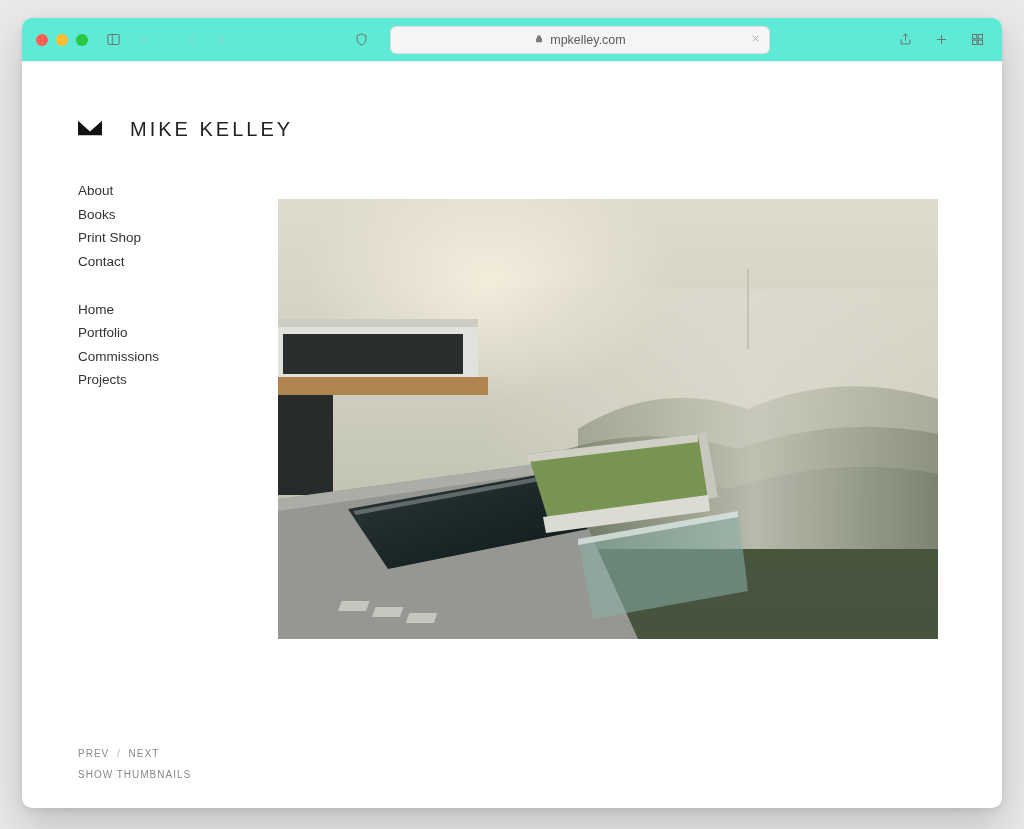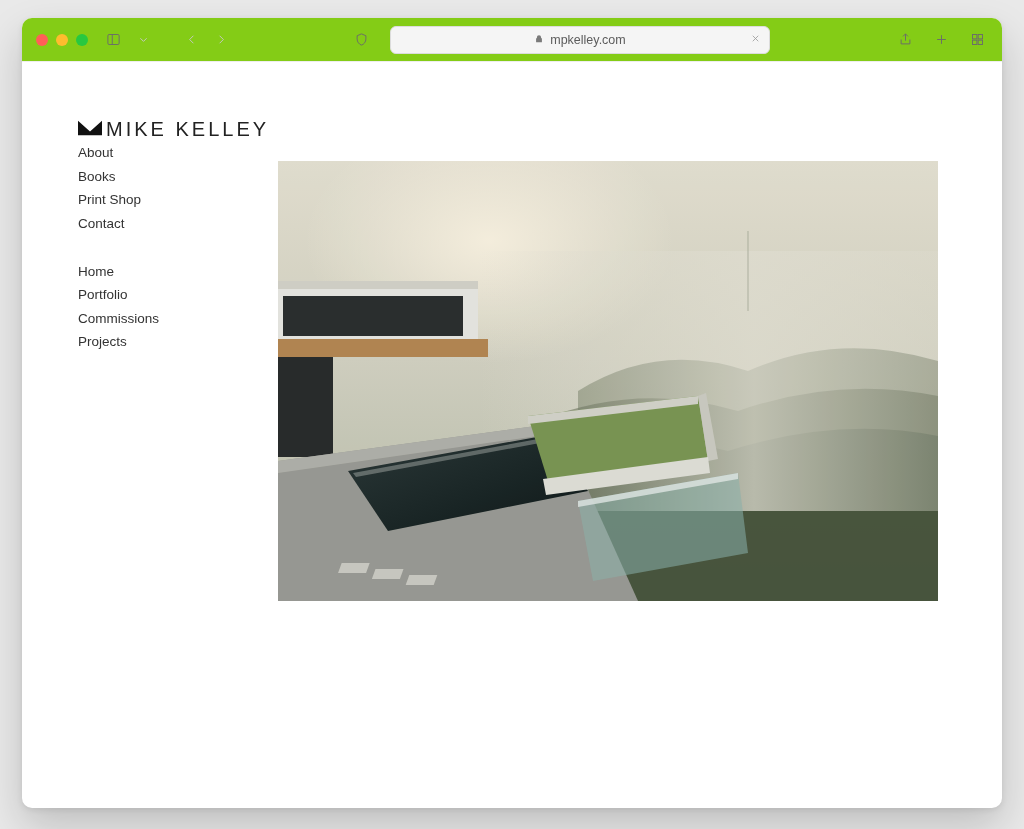--- a/index.html
+++ b/index.html
@@ -22,21 +22,21 @@
     display: flex;
     flex-direction: column;
   }
   
   .toolbar {
     height: 44px;
     display: flex;
     align-items: center;
     padding: 0 14px;
     gap: 8px;
-    background: #84cc16;
+    background: #5eead4;
     border-bottom: 1px solid #eee;
   }
   .traffic { display: flex; gap: 8px; margin-right: 6px; }
   .dot { width: 12px; height: 12px; border-radius: 50%; }
   .dot.red { background: #ff5f57; }
   .dot.yellow { background: #febc2e; }
   .dot.green { background: #28c840; }
   .tb-icon {
     width: 22px; height: 22px;
     display: flex; align-items: center; justify-content: center;
@@ -66,21 +66,22 @@
 
   
   .page {
     flex: 1;
     padding: 56px 56px 28px 56px;
     display: flex;
     flex-direction: column;
     position: relative;
   }
   .brand {
-    display: flex; align-items: center; gap: 4px;
+    display: flex; align-items: center; gap: 28px;
+    margin-bottom: 38px;
   }
   .brand-mark svg { width: 24px; height: 16px; }
   .brand-name {
     font-size: 20px;
     letter-spacing: 3px;
     font-weight: 300;
     color: #222;
   }
   .columns { display: flex; gap: 60px; flex: 1; }
   .nav {
@@ -288,15 +289,25 @@
               <rect x="246" y="408" width="28" height="10" transform="skewX(-20)"></rect>
               <rect x="282" y="414" width="28" height="10" transform="skewX(-20)"></rect>
             </g>
 
             <rect width="660" height="440" fill="#000" opacity="0.04"></rect>
           </svg>
         </div>
       </div>
     </div>
 
+    <div class="footer-controls">
+      <div class="pn">
+        <span>PREV</span>
+        <span class="divider">/</span>
+        <span>NEXT</span>
+      </div>
+      <div>
+        <span>SHOW THUMBNAILS</span>
+      </div>
+    </div>
 
   </div>
 </div>
 
 </body></html>

